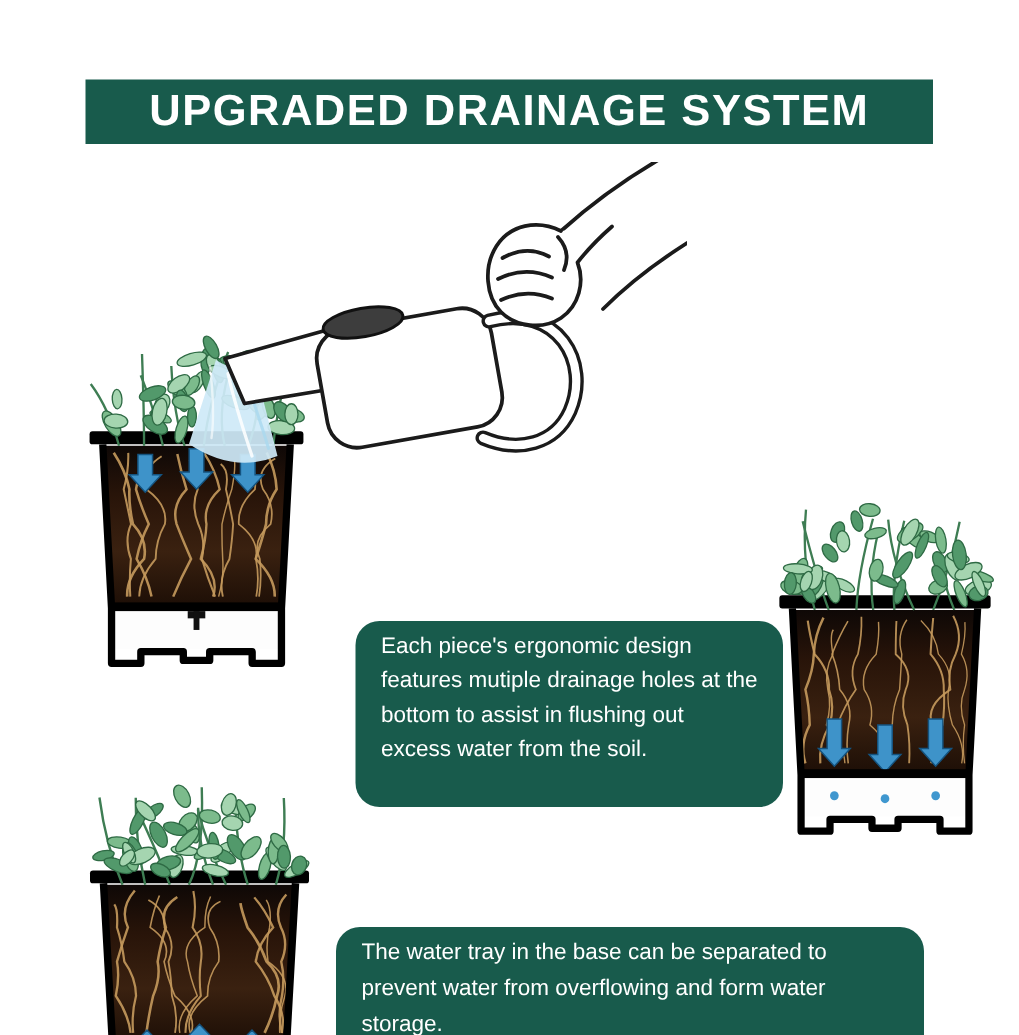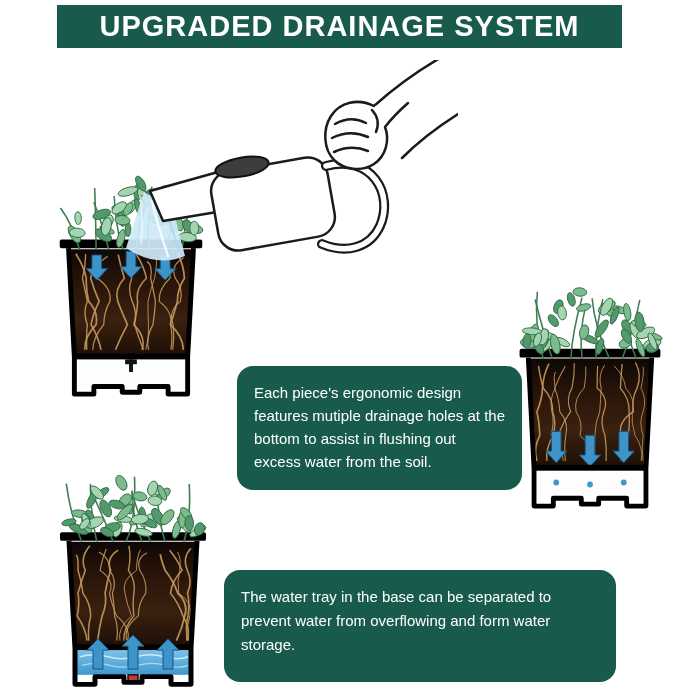--- a/index.html
+++ b/index.html
@@ -1,33 +1,33 @@
 <!DOCTYPE html>
 <html style="--green: #185b4c;"><head>
 <meta charset="utf-8">
 <style>
   html,body{margin:0;padding:0;}
   body{
     width:679px;height:690px;position:relative;overflow:hidden;
     background:#ffffff;
     font-family:"Liberation Sans", sans-serif;
   }
-  .abs{position:absolute;}
+  .abs{position:absolute;margin-top:48px;}
   .banner{
     left:57px;top:5px;width:565px;height:43px;
     background:var(--green,#185b4c);
     display:flex;align-items:center;justify-content:center;
   }
   .banner span{
     color:#fff;font-size:29px;font-weight:bold;letter-spacing:1px;white-space:nowrap;
   }
   .callout{
     background:var(--green,#185b4c);
     border-radius:16px;color:#fff;font-size:15px;line-height:23px;
-    padding:15px 17px;box-sizing:border-box;
+    padding:5px 17px;box-sizing:border-box;
   }
   .callout1{left:237px;top:366px;width:285px;height:124px;}
   .callout2{left:224px;top:570px;width:392px;height:112px;line-height:24px;}
   .can{left:118px;top:60px;width:340px;height:215px;z-index:3;}
   .pot1{left:48px;top:168px;width:166px;height:232px;z-index:2;}
   .pot2{left:508px;top:276px;width:164px;height:236px;z-index:1;}
   .pot3{left:48px;top:462px;width:170px;height:228px;z-index:1;}
   .pot svg, .can svg{display:block;}
 </style>
 </head>

